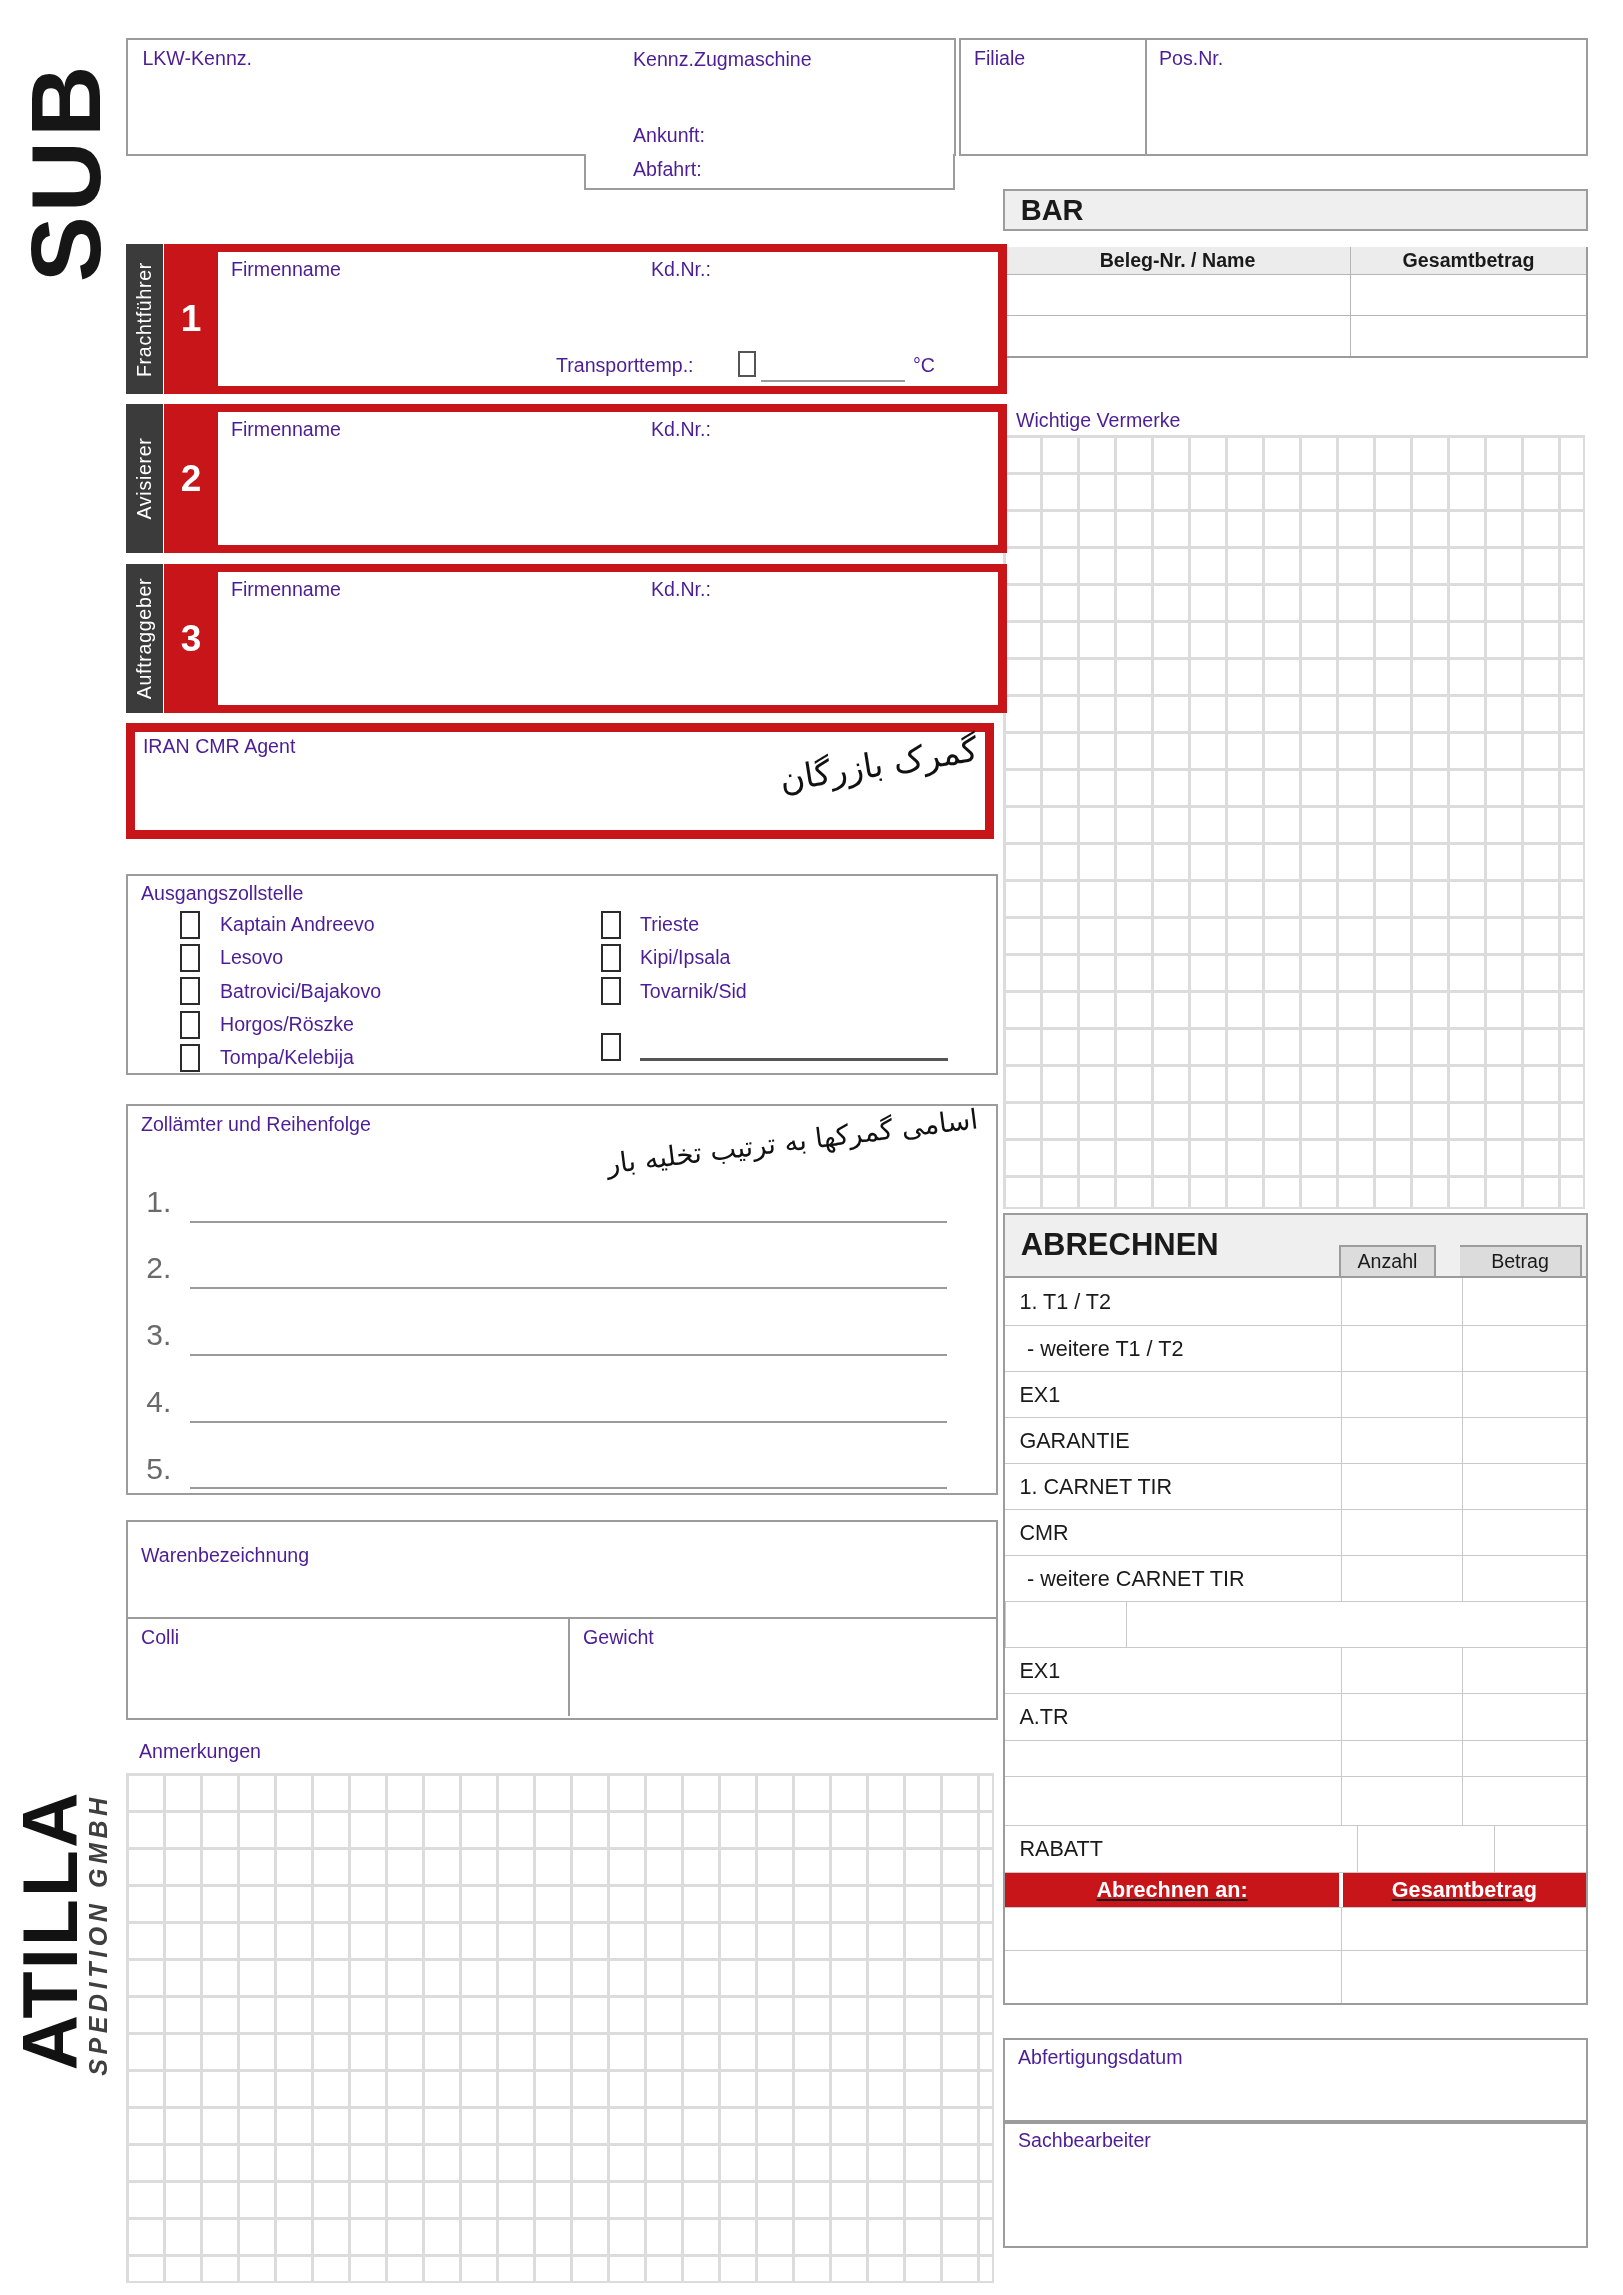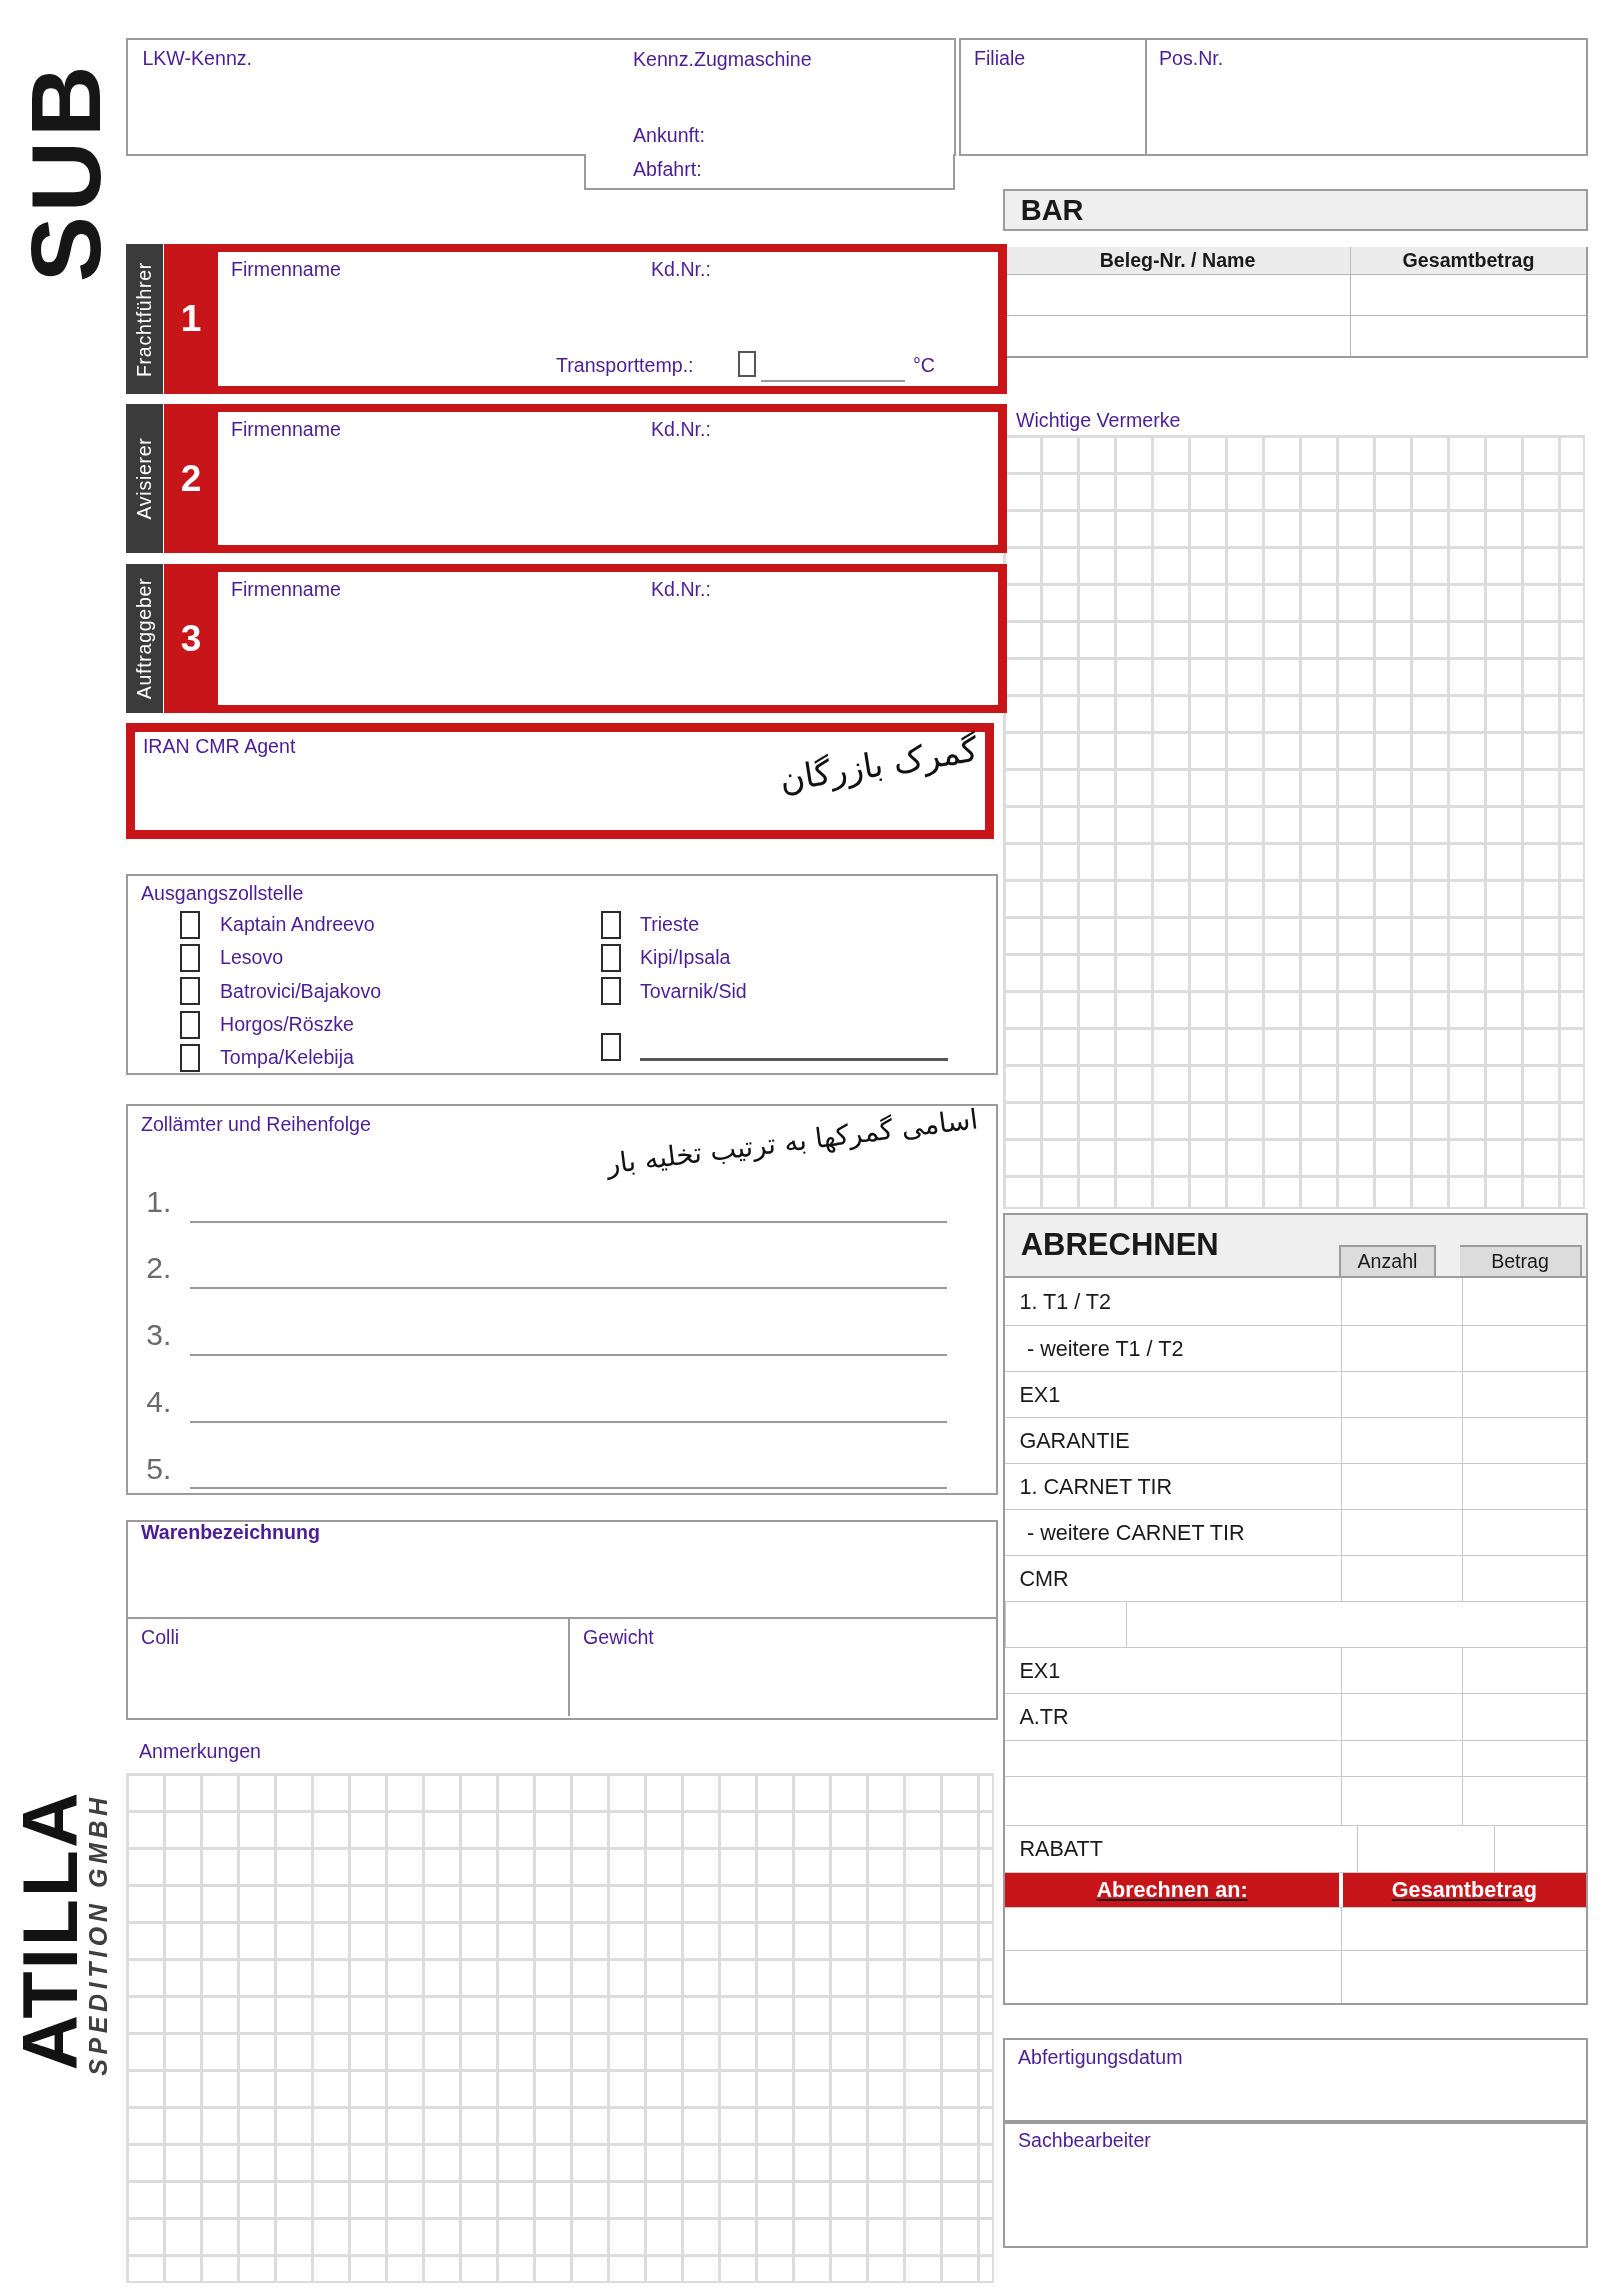--- a/index.html
+++ b/index.html
@@ -166,21 +166,21 @@
   <div class="uline" style="left:62px;top:181px;width:757px;"></div>
   <div class="abs" style="left:18.3px;top:212px;font-size:30px;color:#6a6a6a;">3.</div>
   <div class="uline" style="left:62px;top:248px;width:757px;"></div>
   <div class="abs" style="left:18.3px;top:279px;font-size:30px;color:#6a6a6a;">4.</div>
   <div class="uline" style="left:62px;top:315px;width:757px;"></div>
   <div class="abs" style="left:18.3px;top:346px;font-size:30px;color:#6a6a6a;">5.</div>
   <div class="uline" style="left:62px;top:381px;width:757px;"></div>
 </div>
 
 <div class="box" style="left:126px;top:1520px;width:872px;height:99px;">
-  <div class="lbl abs" style="left:13px;top:0;font-weight:bold;">Warenbezeichnung</div>
+  <div class="lbl abs" style="left:13px;top:23px;">Warenbezeichnung</div>
 </div>
 <div class="box" style="left:126px;top:1619px;width:872px;height:101px;border-top:none;">
   <div class="abs" style="left:440px;top:0;width:2px;height:97px;background:#9c9c9c;"></div>
   <div class="lbl abs" style="left:13px;top:7.9px;">Colli</div>
   <div class="lbl abs" style="left:455px;top:7.9px;">Gewicht</div>
   <div class="abs" style="left:0;top:29.4px;width:440px;height:67px;"></div>
   <div class="abs" style="left:442px;top:29.4px;width:429px;height:67px;"></div>
 </div>
 
 <div class="lbl abs" style="left:139px;top:1741px;">Anmerkungen</div>
@@ -212,26 +212,26 @@
     <div class="abr-label">GARANTIE</div>
     <div class="abr-cell"></div>
     <div class="abr-cell" style="flex:1;"></div>
   </div>
   <div class="abr-row" style="height:46px;">
     <div class="abr-label">1. CARNET TIR</div>
     <div class="abr-cell"></div>
     <div class="abr-cell" style="flex:1;"></div>
   </div>
   <div class="abr-row" style="height:46px;">
+    <div class="abr-label">CMR</div>
+    <div class="abr-cell"></div>
+    <div class="abr-cell" style="flex:1;"></div>
+  </div>
+  <div class="abr-row" style="height:46px;">
     <div class="abr-label" style="padding-left:22px;">- weitere CARNET TIR</div>
-    <div class="abr-cell"></div>
-    <div class="abr-cell" style="flex:1;"></div>
-  </div>
-  <div class="abr-row" style="height:46px;">
-    <div class="abr-label">CMR</div>
     <div class="abr-cell"></div>
     <div class="abr-cell" style="flex:1;"></div>
   </div>
   <div class="abr-row" style="height:46px;">
     <div class="abr-cell"></div>
     <div class="abr-cell" style="flex:1;"></div>
   </div>
   <div class="abr-row" style="height:46px;">
     <div class="abr-label">EX1</div>
     <div class="abr-cell"></div>

